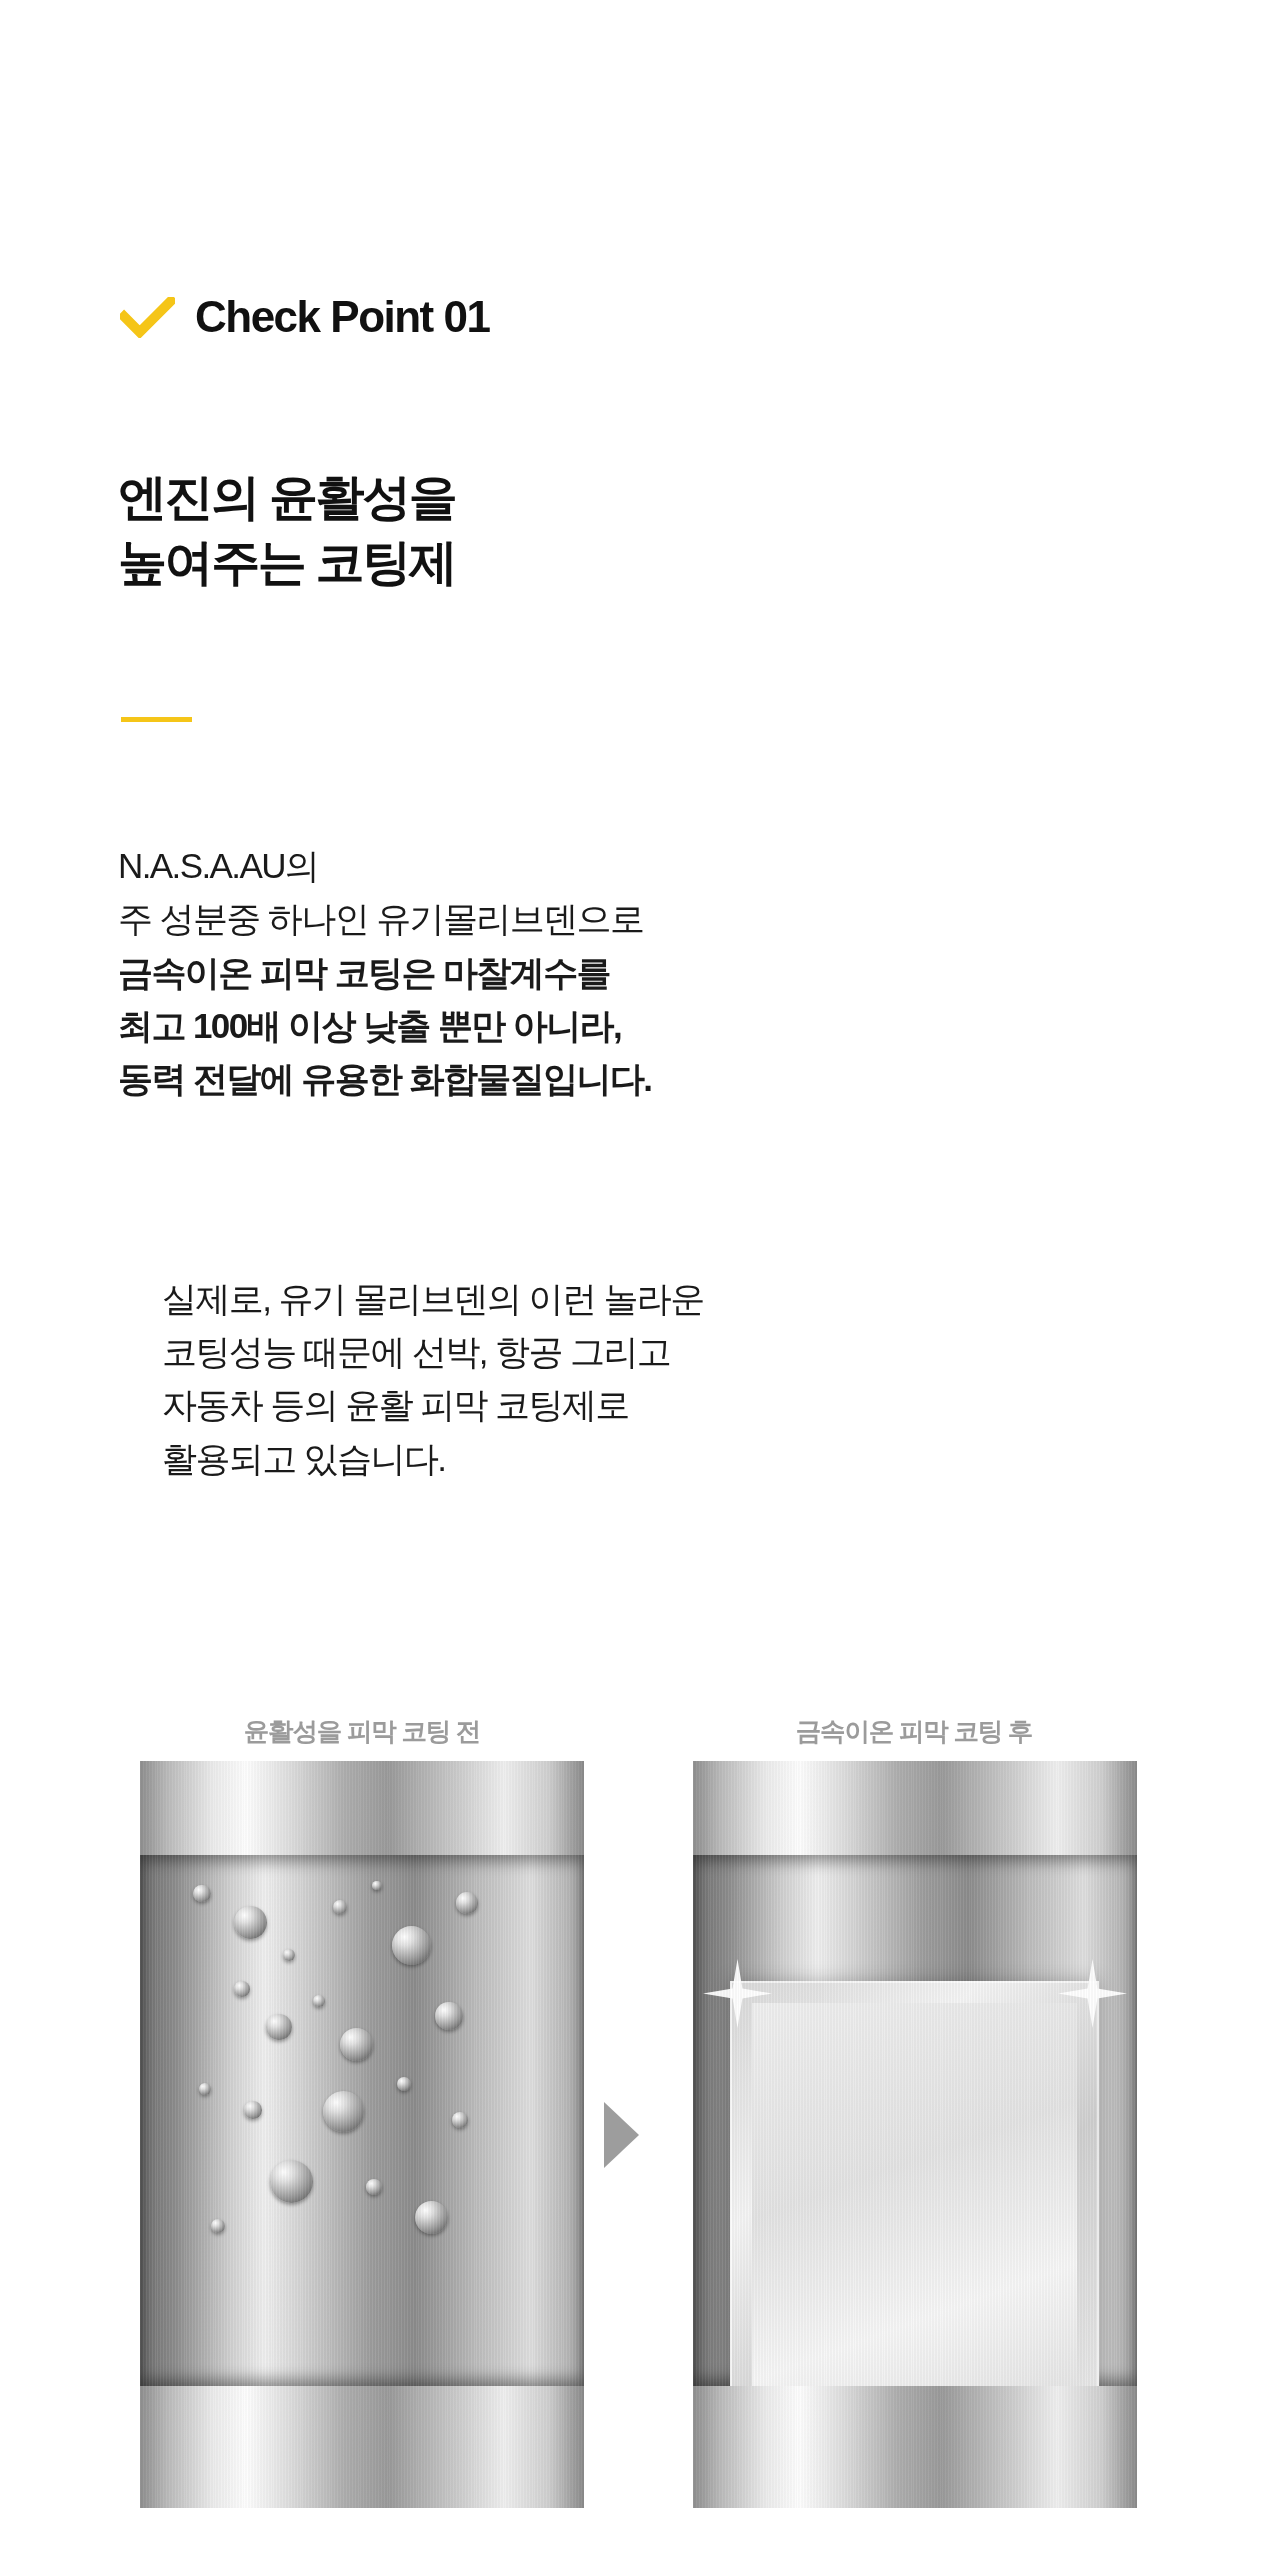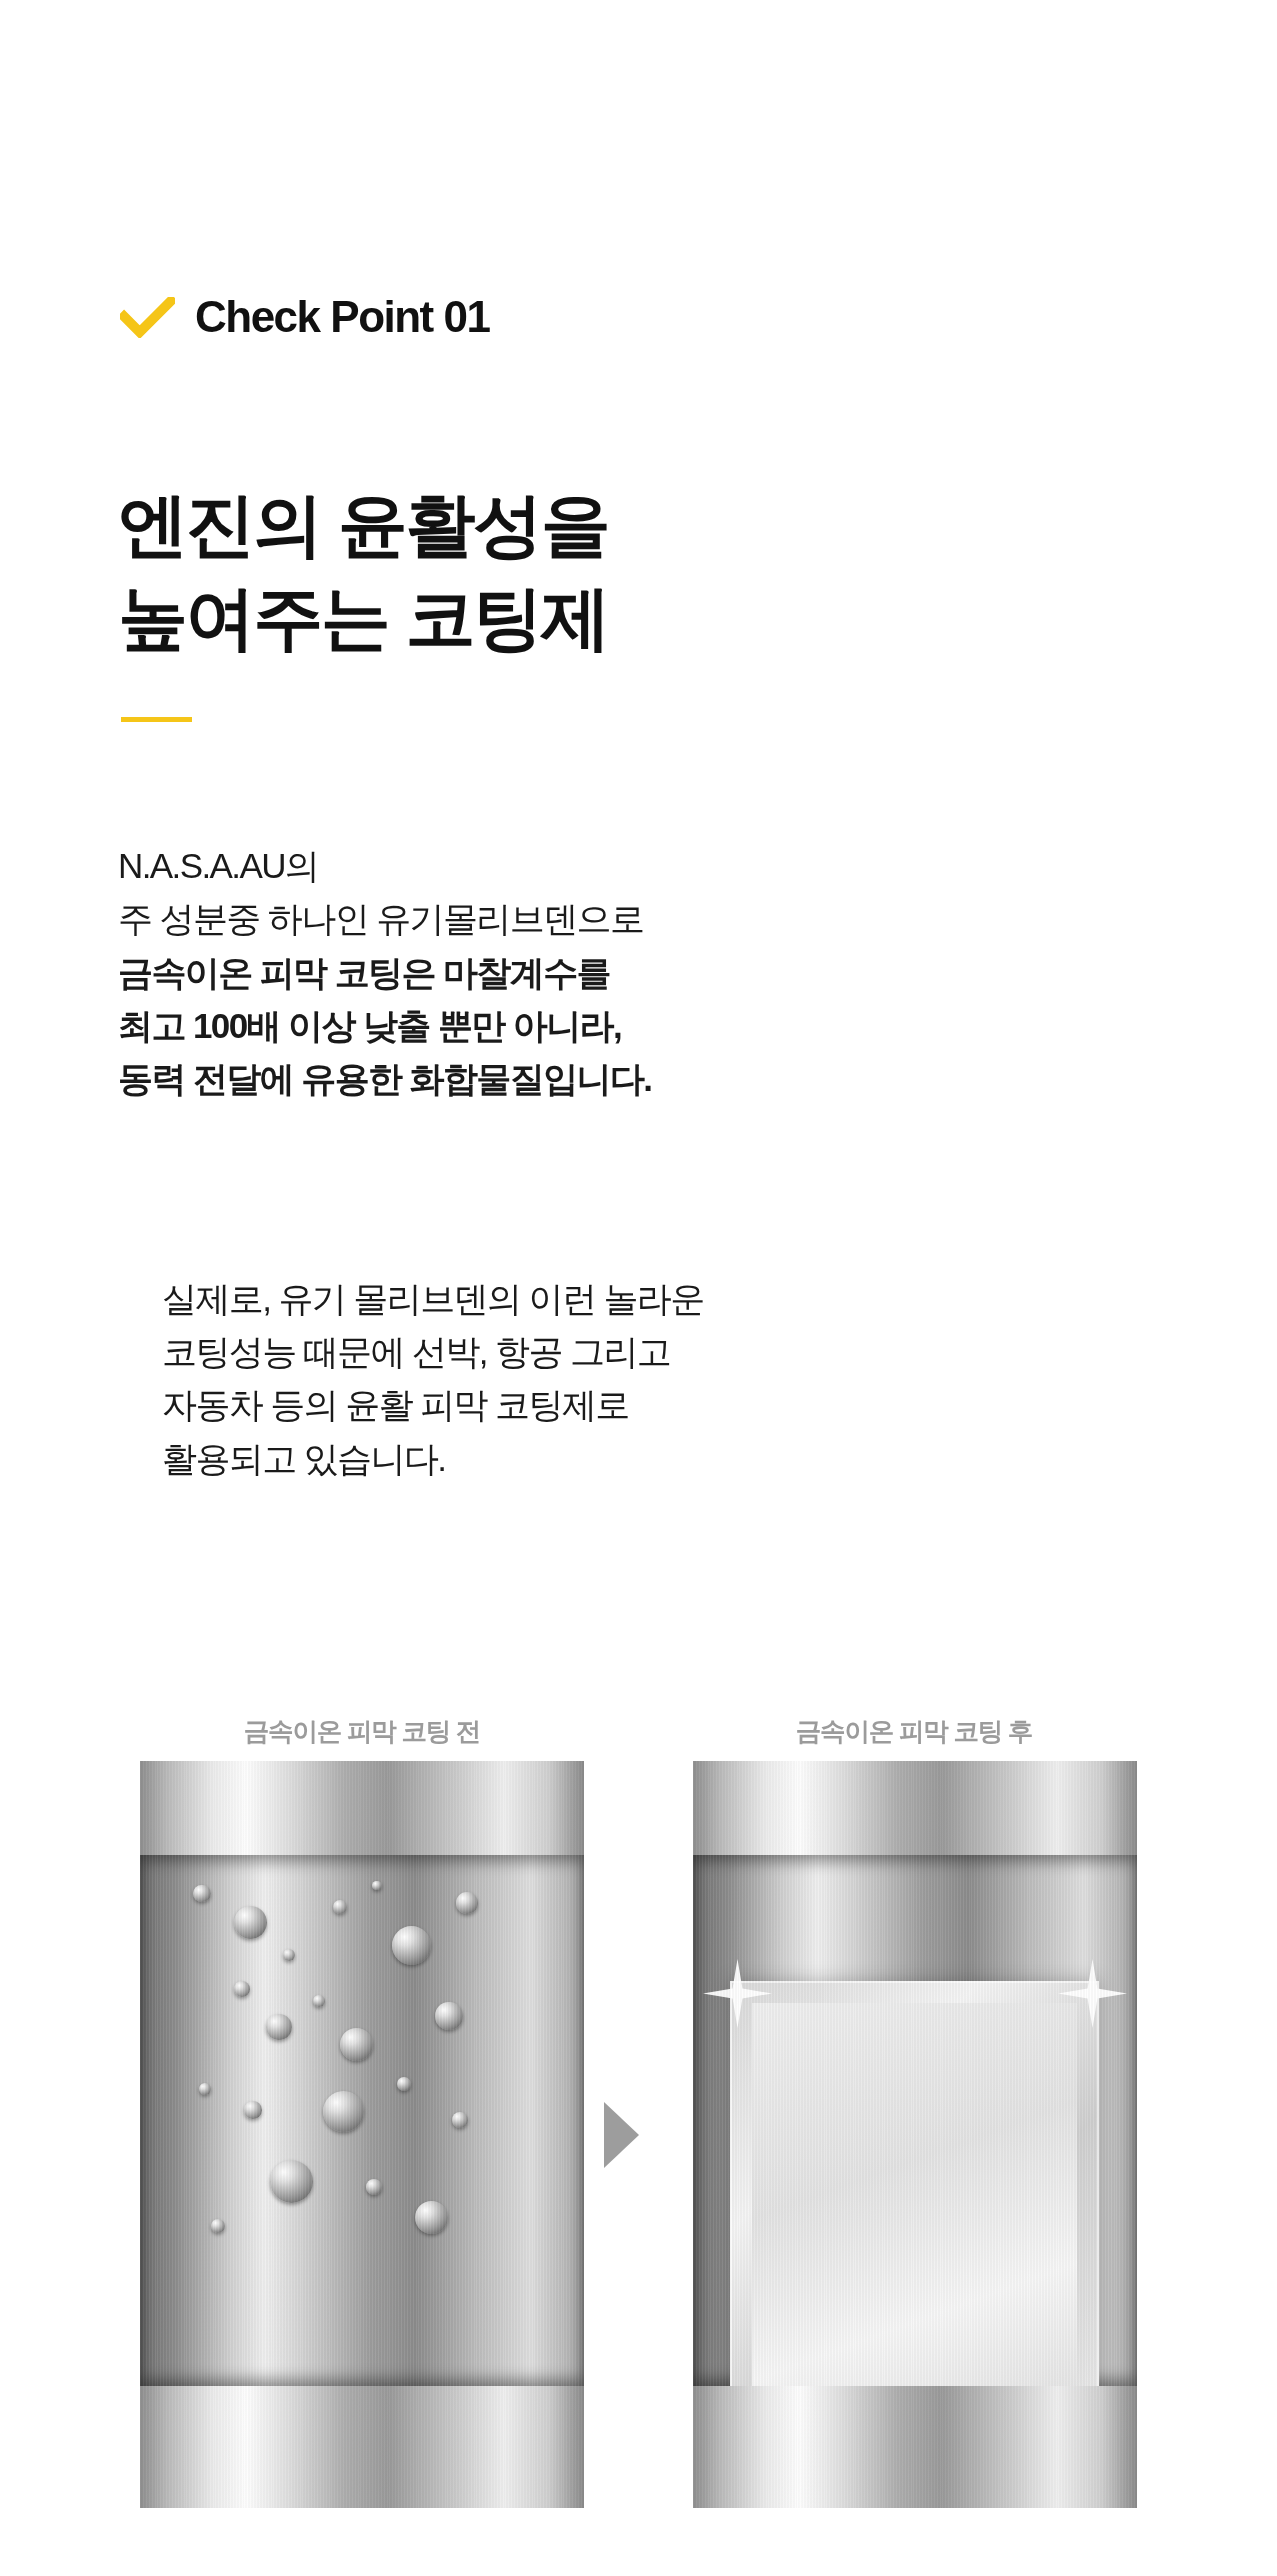--- a/index.html
+++ b/index.html
@@ -44,21 +44,21 @@
     color: #111111;
     line-height: 1;
     white-space: nowrap;
   }
 
   
   .main-title {
     position: absolute;
     left: 118px;
     top: 432px;
-    font-size: 70px;
+    font-size: 49px;
     font-weight: bold;
     line-height: 1.33;
     letter-spacing: -2.4px;
     color: #111111;
     white-space: pre-line;
   }
 
   
   .divider {
     position: absolute;
@@ -272,21 +272,21 @@
 동력 전달에 유용한 화합물질입니다.</span>
   </div>
 
   <div class="para para-2">실제로, 유기 몰리브덴의 이런 놀라운
 코팅성능 때문에 선박, 항공 그리고
 자동차 등의 윤활 피막 코팅제로
 활용되고 있습니다.</div>
 
   <div class="compare">
 
-    <div class="cap cap-left">금속이온 피막 코팅 전</div>
+    <div class="cap cap-left">윤활성을 피막 코팅 전</div>
     <div class="cap cap-right">금속이온 피막 코팅 후</div>
 
     <div class="panel panel-left">
       <div class="metal-col"></div>
       <div class="band">
         <div class="bubble" style="left:53px;  top:29.5px;  width:17.7px; height:17.7px;"></div>
         <div class="bubble" style="left:94px;  top:51px;  width:33px; height:33px;"></div>
         <div class="bubble" style="left:143px; top:94px;  width:11.8px; height:11.8px;"></div>
         <div class="bubble" style="left:193px; top:45px;  width:13.8px; height:13.8px;"></div>
         <div class="bubble" style="left:232px; top:25.5px;  width:9.8px; height:9.8px;"></div>

